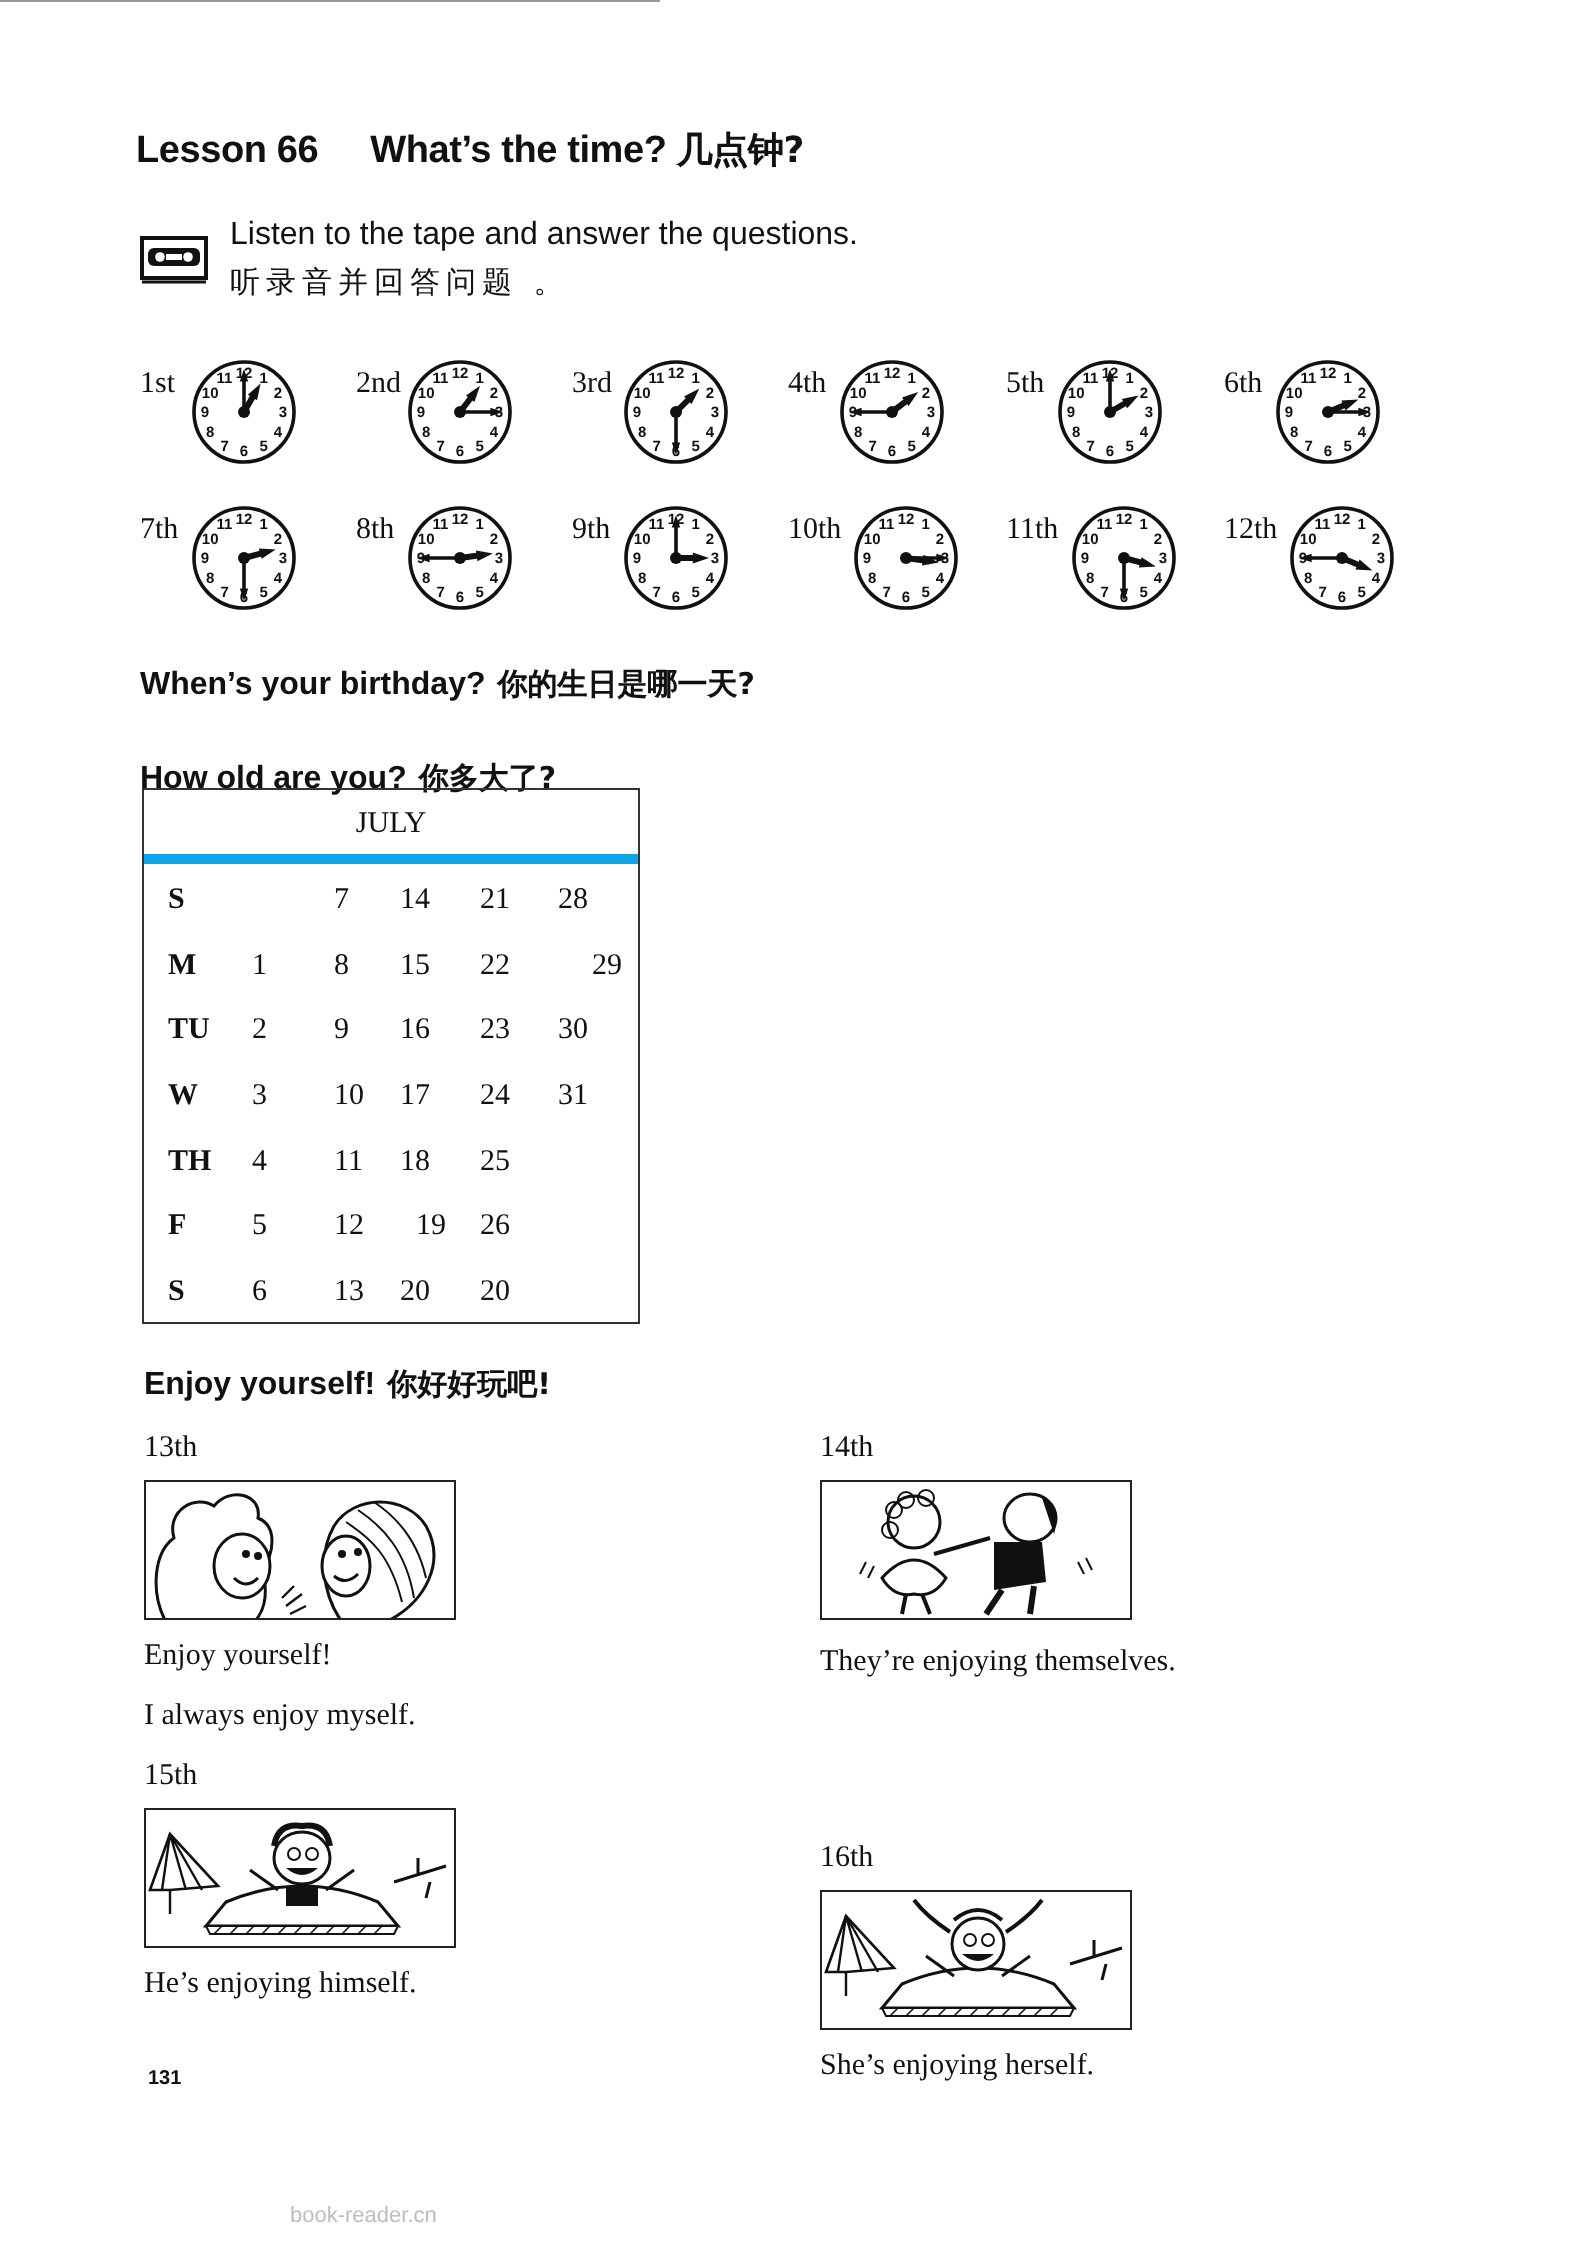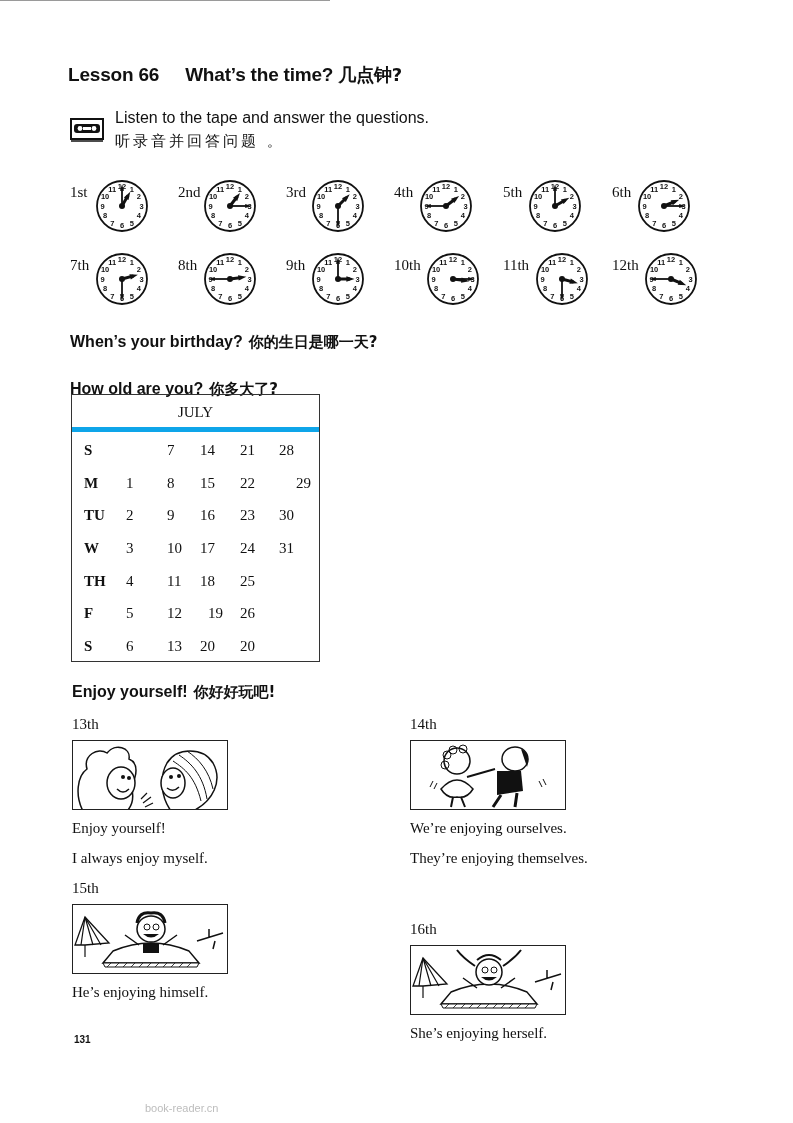--- a/index.html
+++ b/index.html
@@ -439,21 +439,20 @@
       <path d="M30 48 Q46 30 62 48 Q56 58 46 56 Q36 58 30 48 Z" fill="#fff" stroke="#111" stroke-width="1.5"></path>
       <path d="M42 56 L40 66 M50 56 L54 66" stroke="#111" stroke-width="2"></path>
       <path d="M56 36 L84 28" stroke="#111" stroke-width="2"></path>
       <ellipse cx="104" cy="18" rx="13" ry="12" fill="#fff" stroke="#111" stroke-width="1.5"></ellipse>
       <path d="M110 8 Q120 12 116 26" fill="#111"></path>
       <path d="M86 30 L110 30 L112 50 L86 54 Z" fill="#111"></path>
       <path d="M90 54 L82 66 M106 52 L104 66" stroke="#111" stroke-width="3"></path>
       <path d="M22 40 l-3 6 M26 42 l-3 6 M128 40 l3 6 M132 38 l3 6" stroke="#111" stroke-width="1"></path>
     </svg>
   </div>
-  <div class="pic-cap">We’re enjoying ourselves.</div>
   <div class="pic-cap2">They’re enjoying themselves.</div>
 </div>
 
 <div class="pic-block" style="left:72px; top:880px;">
   <div class="pic-label">15th</div>
   <div class="pic-frame">
     <svg width="156" height="70" viewBox="0 0 156 70">
       <path d="M12 40 L2 40 L12 12 L36 38 Z" fill="#fff" stroke="#111" stroke-width="1.3"></path>
       <path d="M12 12 L8 40 M12 12 L20 40 M12 12 L28 40 M12 40 L12 52" stroke="#111" stroke-width="1.2"></path>
       <path d="M30 58 L40 46 Q78 30 116 46 L126 58 Z" fill="#fff" stroke="#111" stroke-width="1.5"></path>

